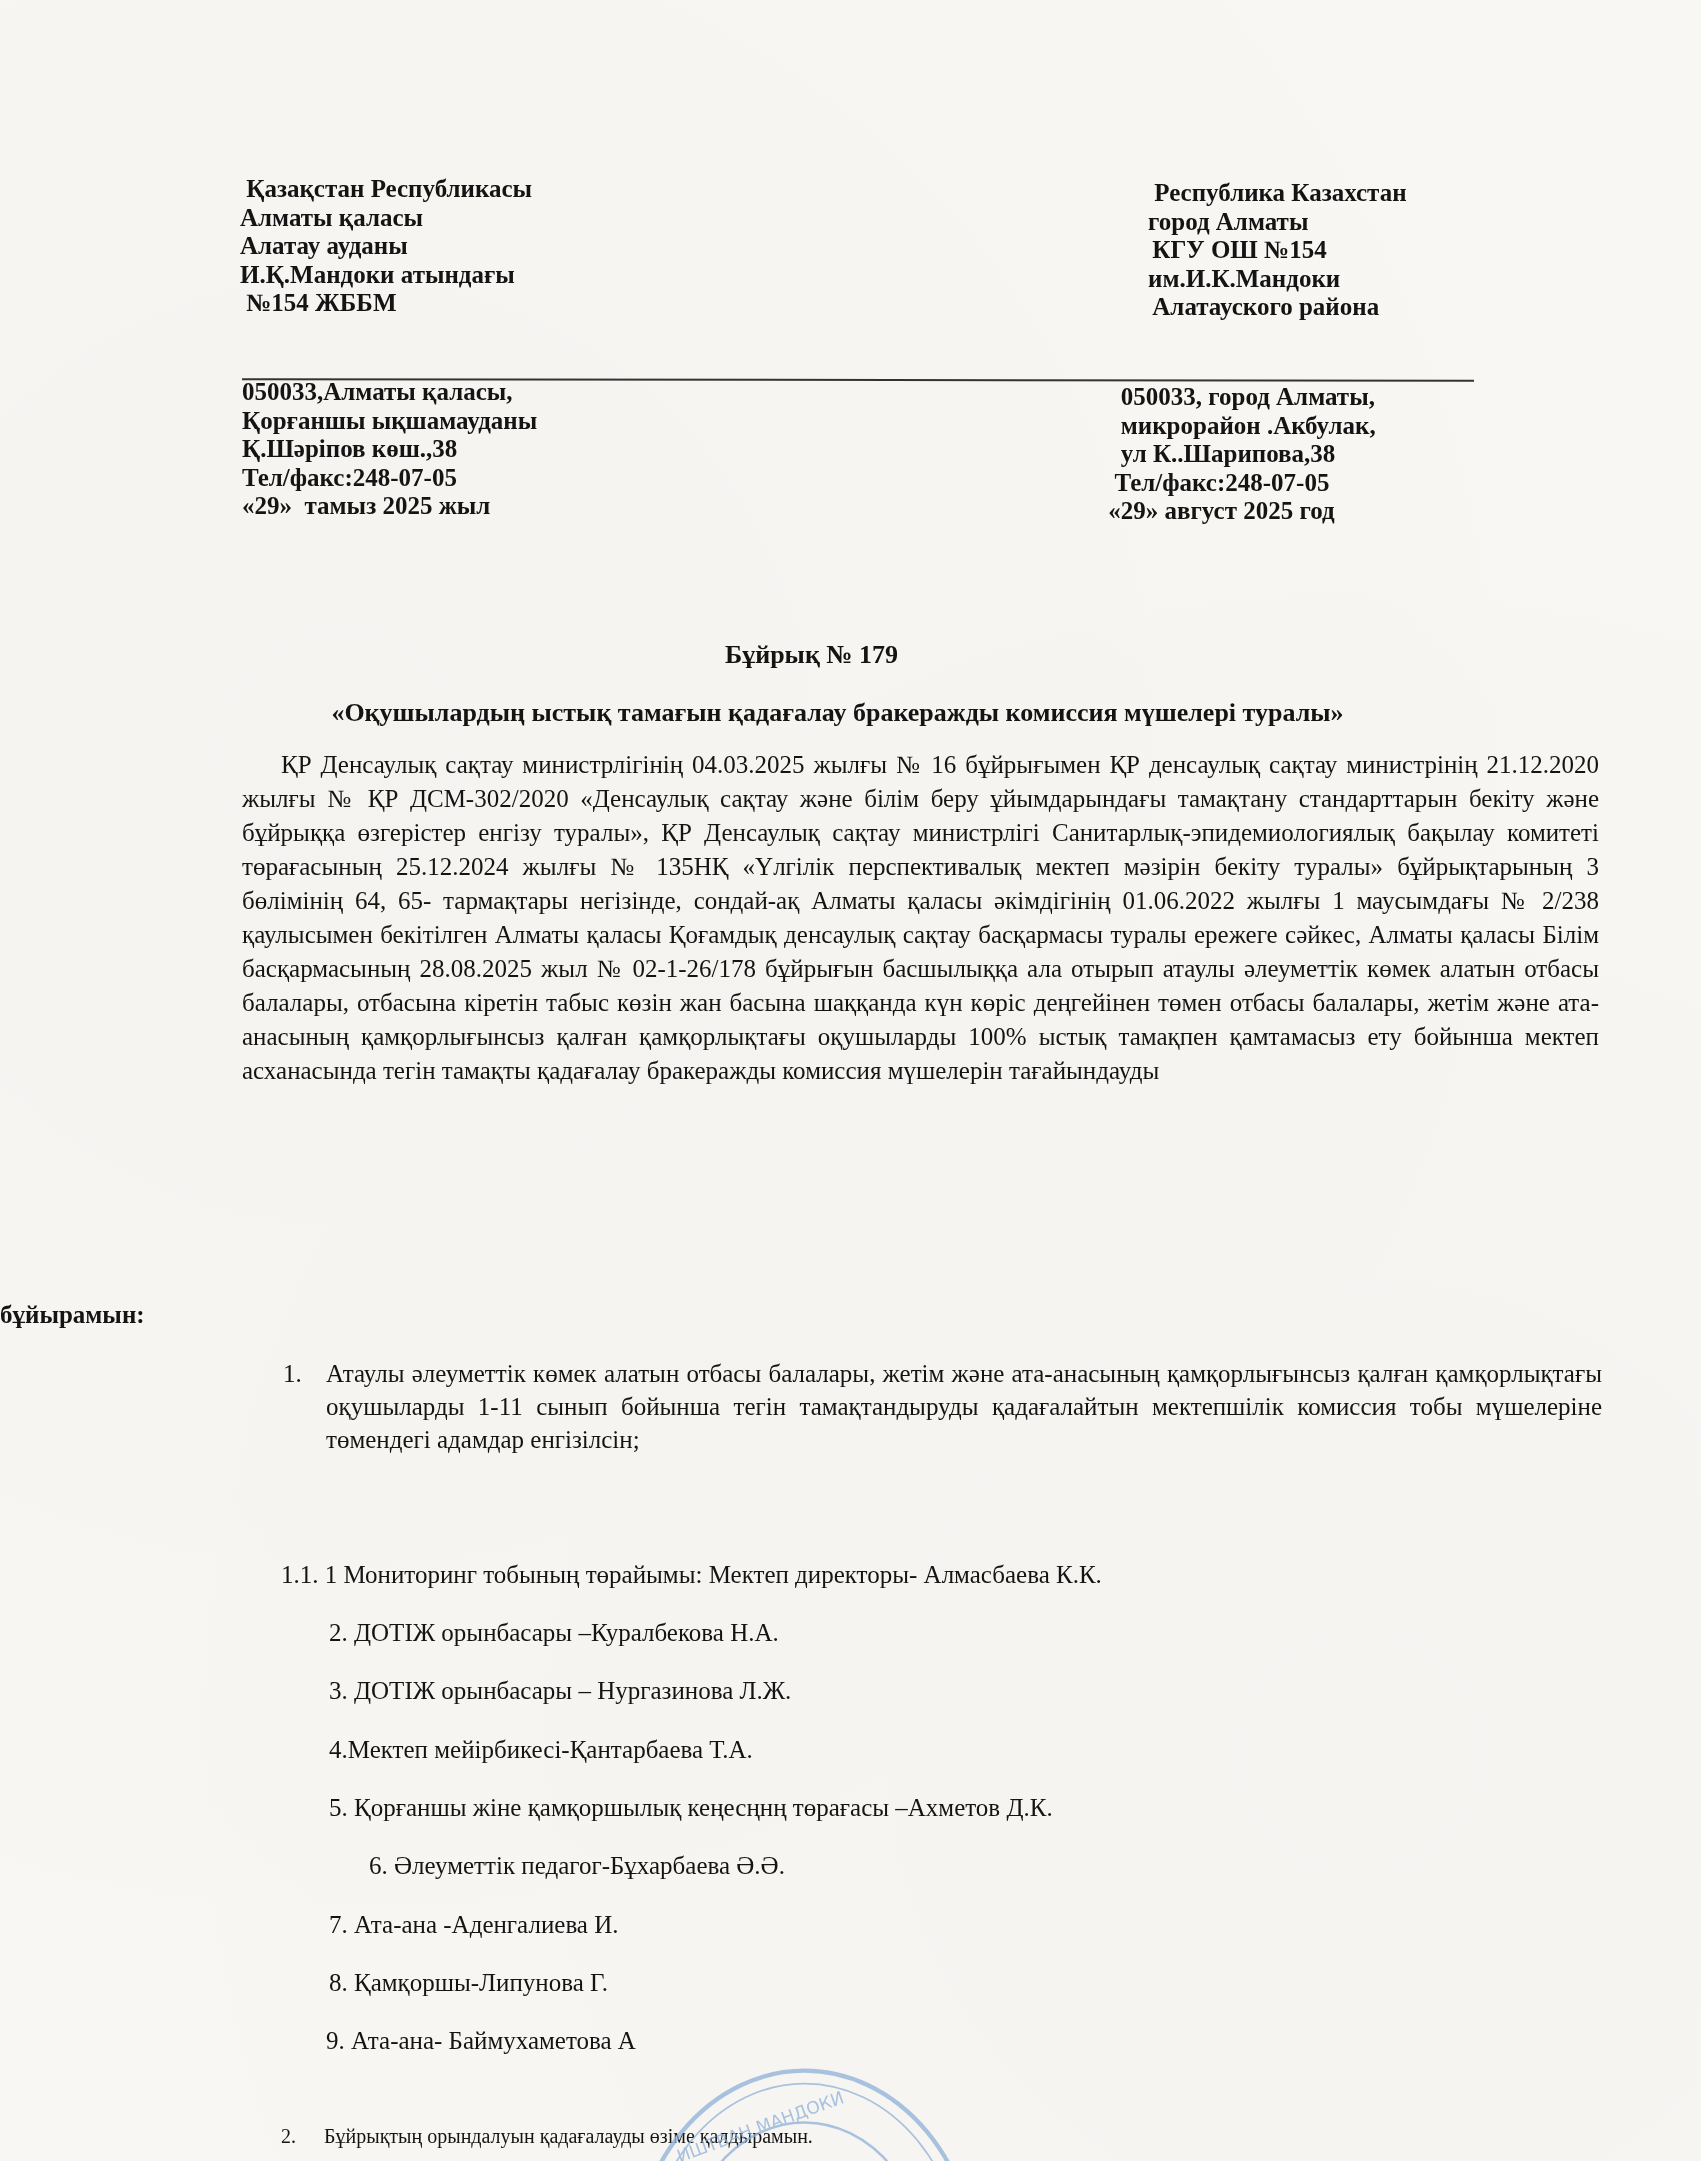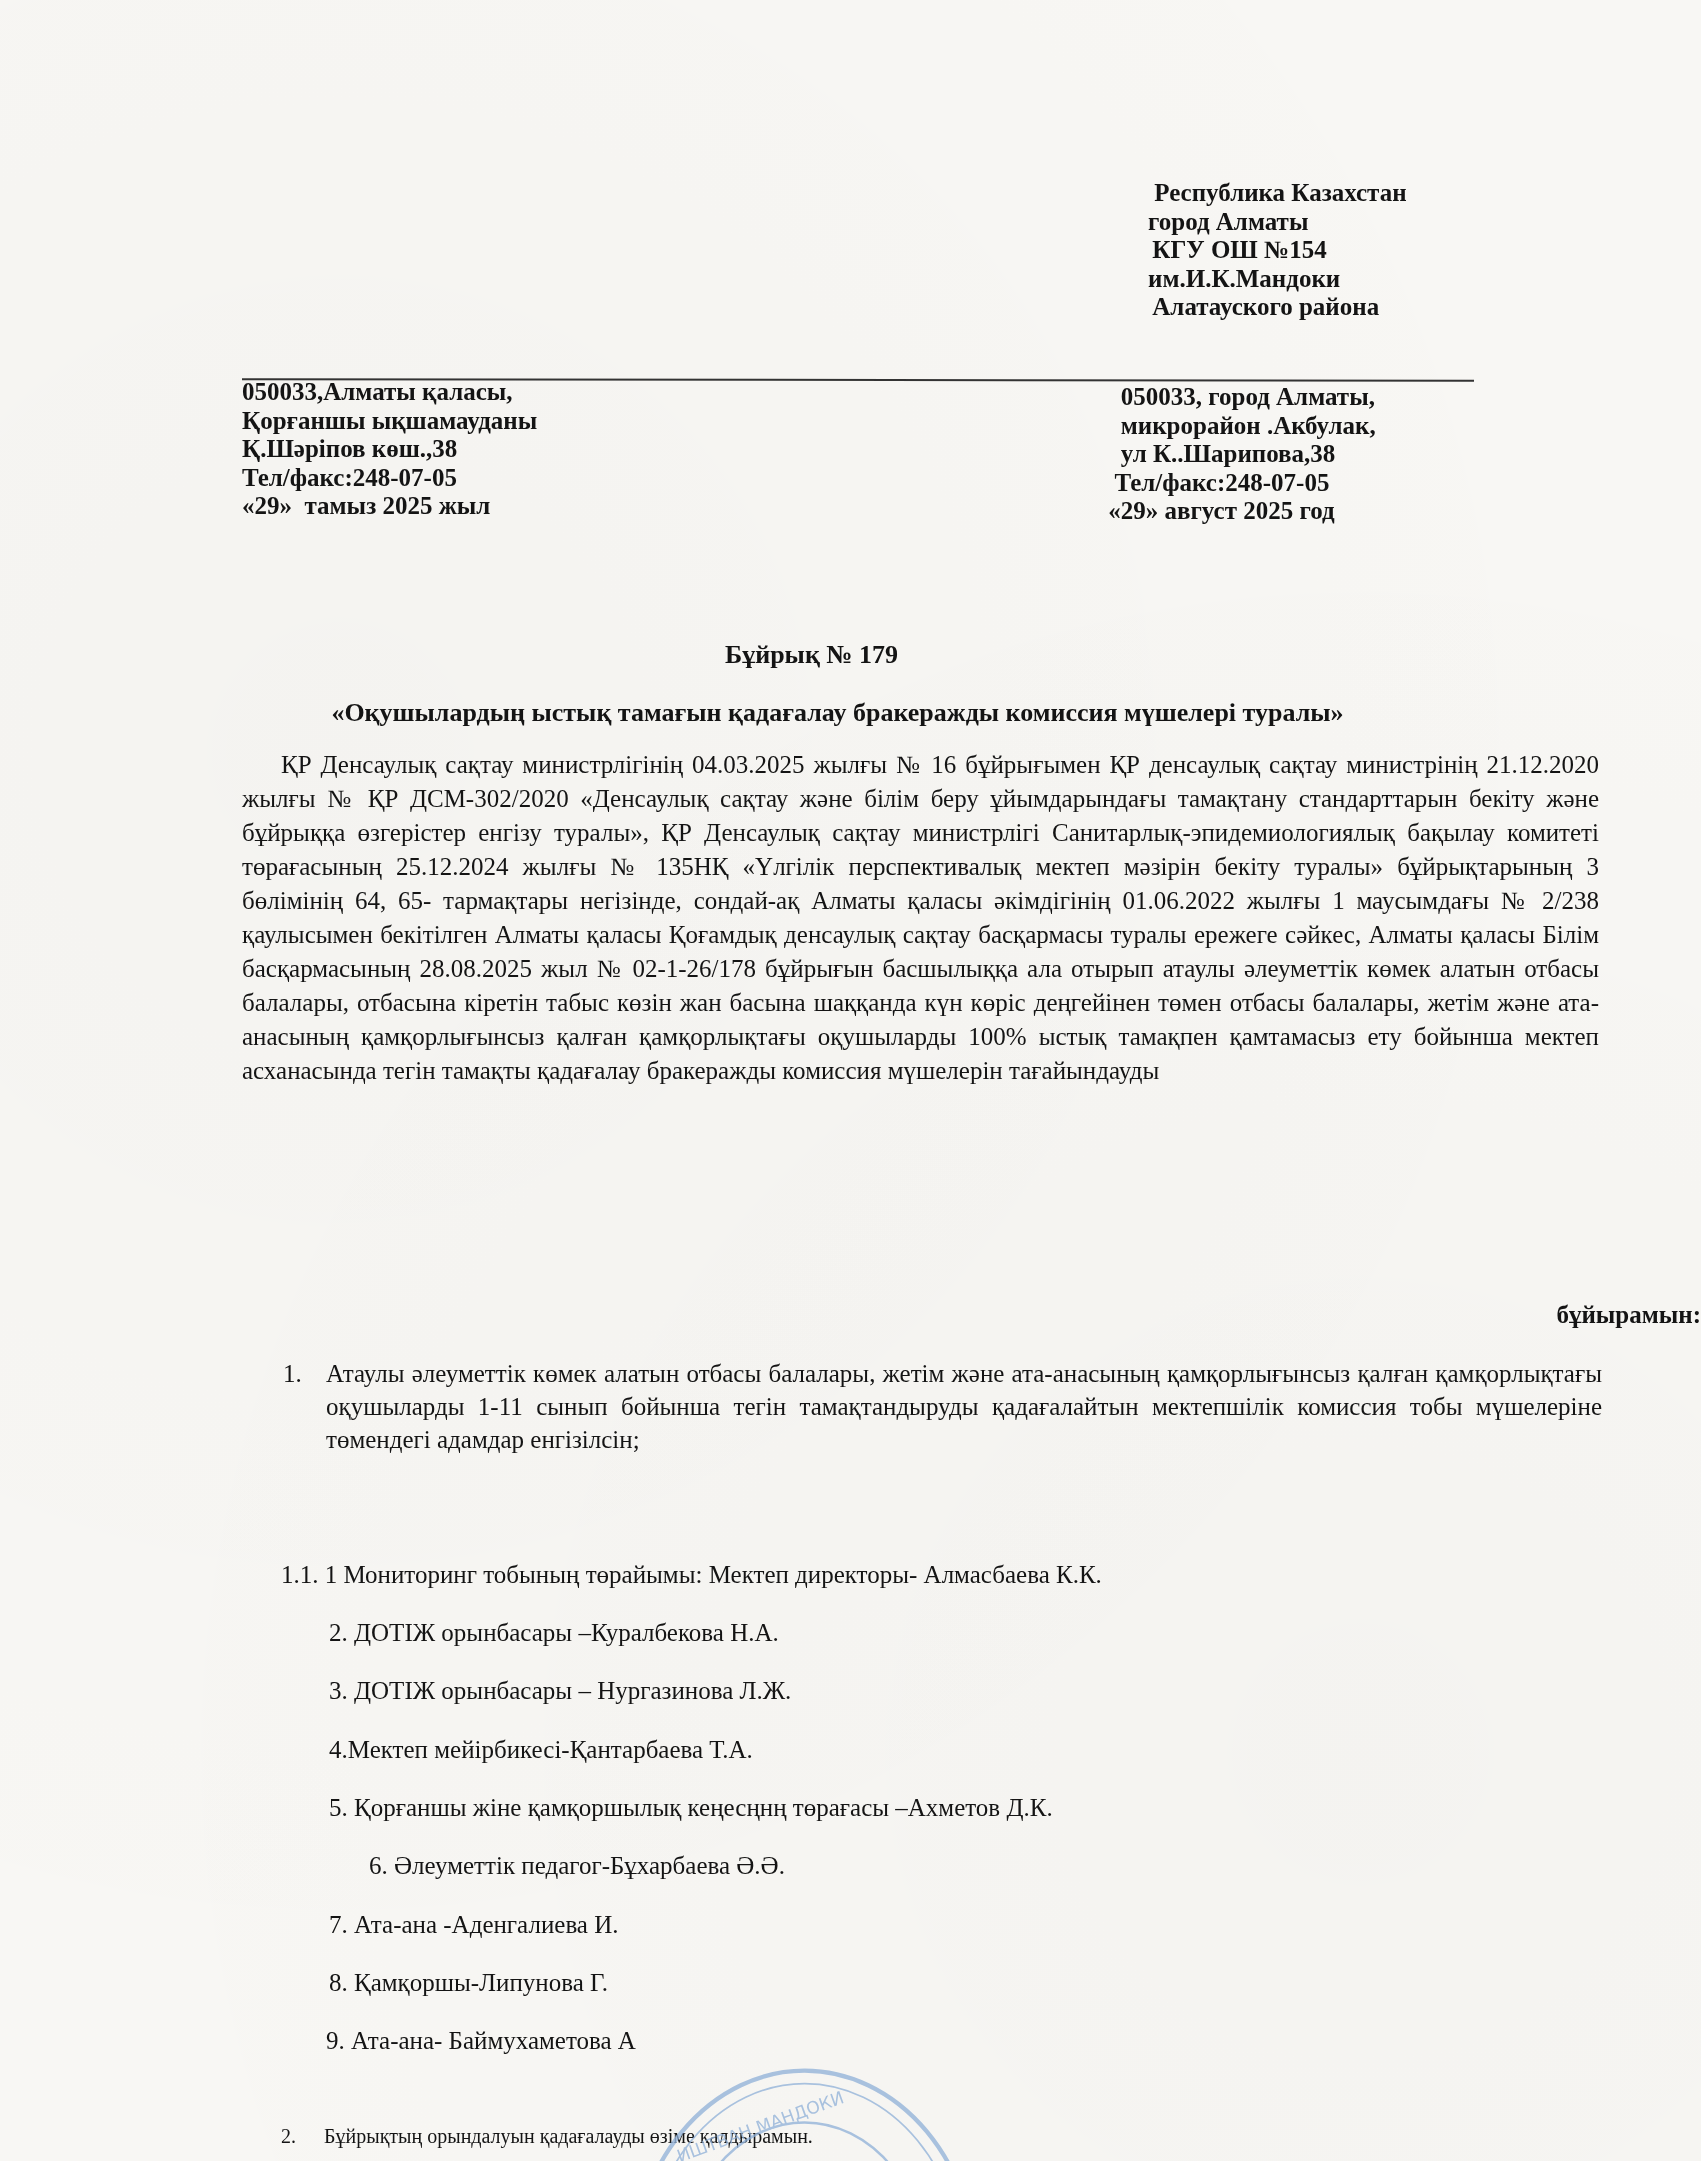--- a/index.html
+++ b/index.html
@@ -34,21 +34,21 @@
     font-weight: bold; font-size: 26px; white-space: nowrap;
   }
   .order-no { top: 640px; left: -39px; }
   .order-subject { top: 698px; left: -13px; }
   .body-text {
     position: absolute; left: 242px; top: 748px; width: 1357px;
     font-size: 25px; line-height: 34px; text-align: justify;
     text-indent: 39px;
   }
   .decree {
-    position: absolute; left: 0; width: 1701px; text-align: right;
+    position: absolute; left: 0; width: 1701px; text-align: left;
     top: 1301px; font-weight: bold; font-size: 25px;
   }
   .item1 {
     position: absolute; left: 283px; top: 1357px; width: 1319px;
     font-size: 25px; line-height: 33px; text-align: justify;
     padding-left: 43px; box-sizing: border-box;
   }
   .item1 .num { position: absolute; left: 0; top: 0; }
   .member { position: absolute; font-size: 25px; white-space: nowrap; }
   .item2 { position: absolute; left: 281px; top: 2125px; font-size: 20px; white-space: nowrap; }
@@ -56,20 +56,27 @@
   .stamp {
     position: absolute; left: 623px; top: 2062px; width: 363px; height: 432px;
     opacity: 0.75; pointer-events: none;
   }
 </style>
 </head>
 <body>
 
 <div class="page">
 
+  <div class="hdr hdr-left-top">
+    <div style="white-space:pre"> Қазақстан Республикасы</div>
+    <div>Алматы қаласы</div>
+    <div>Алатау ауданы</div>
+    <div>И.Қ.Мандоки атындағы</div>
+    <div style="white-space:pre"> №154 ЖББМ</div>
+  </div>
 
   <div class="hdr hdr-right-top">
     <div style="white-space:pre"> Республика Казахстан</div>
     <div>город Алматы</div>
     <div style="padding-left:4.3px">КГУ ОШ №154</div>
     <div>им.И.К.Мандоки</div>
     <div style="padding-left:4.3px">Алатауского района</div>
   </div>
 
   <div class="rule"></div>

